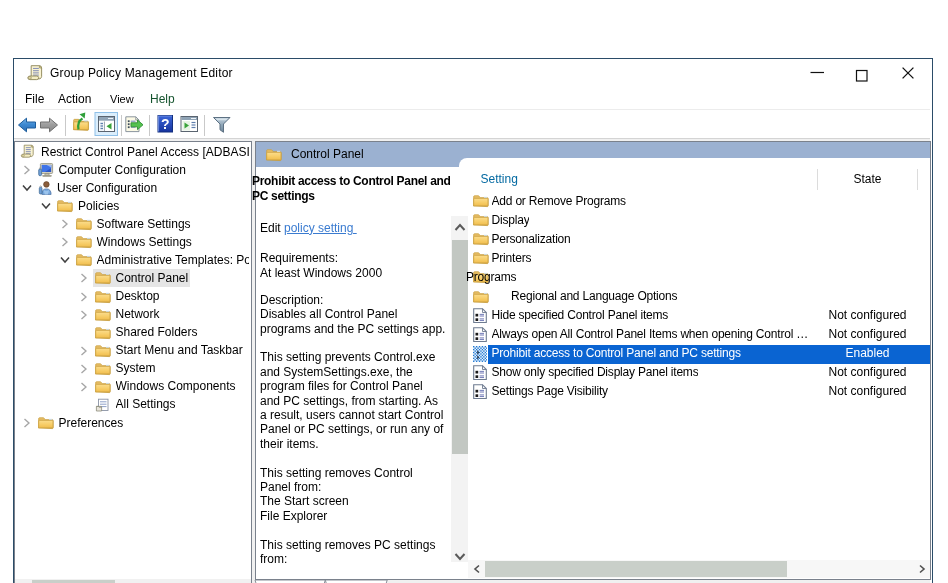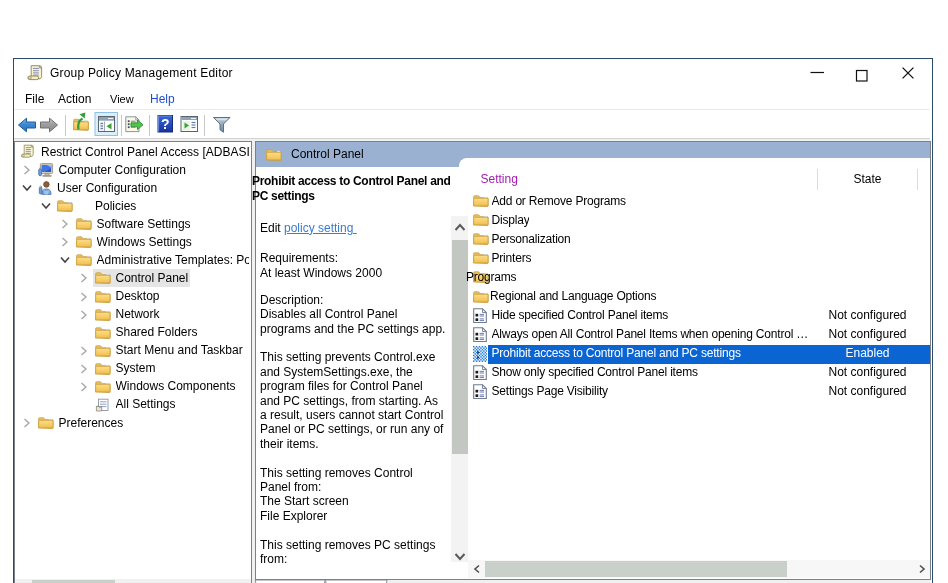--- a/index.html
+++ b/index.html
@@ -27,21 +27,21 @@
 <div class="txt" style="left:50px;top:20px;height:15px;line-height:15px;font-size:12px;color:#000;letter-spacing:0.2px;">Group Policy Management Editor</div>
 <svg class="abs" style="left:800px;top:16px;" width="125" height="24" viewBox="0 0 125 24">
 <line x1="10.5" y1="10.5" x2="24" y2="10.5" stroke="#111" stroke-width="1.2"></line>
 <rect x="56.5" y="8.5" width="10.5" height="10.5" fill="none" stroke="#111" stroke-width="1.2"></rect>
 <line x1="102.6" y1="5.6" x2="113.4" y2="16.4" stroke="#111" stroke-width="1.3"></line>
 <line x1="113.4" y1="5.6" x2="102.6" y2="16.4" stroke="#111" stroke-width="1.3"></line>
 </svg>
 <div class="txt" style="left:25px;top:46px;height:15px;line-height:15px;font-size:12px;color:#000;">File</div>
 <div class="txt" style="left:58px;top:46px;height:15px;line-height:15px;font-size:12px;color:#000;">Action</div>
 <div class="txt" style="left:110px;top:46px;height:15px;line-height:15px;font-size:11px;color:#000;">View</div>
-<div class="txt" style="left:150px;top:46px;height:15px;line-height:15px;font-size:12px;color:#1d4ed8;">Help</div>
+<div class="txt" style="left:150px;top:46px;height:15px;line-height:15px;font-size:12px;color:#14532d;">Help</div>
 <div class="abs" style="left:14px;top:63px;width:916px;height:1px;background:#ececec;"></div>
 <svg class="abs" style="left:14px;top:64px;" width="917" height="28" viewBox="0 0 917 28">
       <defs>
 <linearGradient id="fg" x1="0" y1="0" x2="0" y2="1">
   <stop offset="0" stop-color="#fbdd8d"></stop>
           <stop offset="0.55" stop-color="#f7cd68"></stop>
           <stop offset="1" stop-color="#f0bd4e"></stop>
 </linearGradient>
 <linearGradient id="ftab" x1="0" y1="0" x2="0" y2="1">
   <stop offset="0" stop-color="#eac26c"></stop>
@@ -178,21 +178,21 @@
 <svg class="abs" style="left:40.5px;top:156.21px;" width="10" height="8" viewBox="0 0 10 8">
       <path d="M1,1.5 L5,6 L9,1.5" fill="none" stroke="#404040" stroke-width="1.5"></path>
     </svg>
 <svg class="abs" style="left:57.0px;top:152.21px;" width="16" height="15" viewBox="0 0 16 15">
       <g transform="translate(0,0) scale(1.0)">
         <path d="M0.7,12.8 V3.6 q0,-0.8 0.8,-0.8 h4.1 l1.7,1.9 h7 q0.8,0 0.8,0.8 v7.3 q0,0.8 -0.8,0.8 z" fill="url(#ftab)" stroke="#c9a040" stroke-width="0.8"></path>
         <rect x="11" y="3.8" width="3.2" height="1.5" fill="#cfe3f3"></rect>
         <path d="M0.7,12.6 V5.9 q0,-0.6 0.7,-0.6 h12.9 q0.7,0 0.7,0.6 v6.7 q0,0.3 -0.4,0.3 h-13.9 q-0.4,0 -0.4,-0.3 z" fill="url(#fg)" stroke="#c9a040" stroke-width="0.8"></path>
       </g>
     </svg>
-<div class="txt" style="left:95px;top:152.71px;height:15px;line-height:15px;max-width:171.5px;overflow:hidden;">Policies</div>
+<div class="txt" style="left:78px;top:152.71px;height:15px;line-height:15px;max-width:171.5px;overflow:hidden;">Policies</div>
 <svg class="abs" style="left:60.5px;top:173.28px;" width="7" height="10" viewBox="0 0 7 10">
       <path d="M1.5,1 L6,5 L1.5,9" fill="none" stroke="#a6a6a6" stroke-width="1.4"></path>
     </svg>
 <svg class="abs" style="left:76.0px;top:170.28px;" width="16" height="15" viewBox="0 0 16 15">
       <g transform="translate(0,0) scale(1.0)">
         <path d="M0.7,12.8 V3.6 q0,-0.8 0.8,-0.8 h4.1 l1.7,1.9 h7 q0.8,0 0.8,0.8 v7.3 q0,0.8 -0.8,0.8 z" fill="url(#ftab)" stroke="#c9a040" stroke-width="0.8"></path>
         <rect x="11" y="3.8" width="3.2" height="1.5" fill="#cfe3f3"></rect>
         <path d="M0.7,12.6 V5.9 q0,-0.6 0.7,-0.6 h12.9 q0.7,0 0.7,0.6 v6.7 q0,0.3 -0.4,0.3 h-13.9 q-0.4,0 -0.4,-0.3 z" fill="url(#fg)" stroke="#c9a040" stroke-width="0.8"></path>
       </g>
     </svg>
@@ -344,21 +344,21 @@
 <div class="abs" style="left:260px;top:491.6px;width:192px;line-height:14.4px;font-size:12px;white-space:nowrap;">This setting removes PC settings<br>from:</div>
 <div class="abs" style="left:260px;top:419.6px;width:192px;line-height:14.4px;font-size:12px;white-space:nowrap;">This setting removes Control<br>Panel from:<br>The Start screen<br>File Explorer</div>
 <div class="abs" style="left:451px;top:170px;width:17px;height:345.5px;background:#f3f3f3;"></div>
 <svg class="abs" style="left:453.5px;top:177px;" width="12" height="9" viewBox="0 0 12 9">
       <path d="M1.5,7 L6,2 L10.5,7" fill="none" stroke="#5a5a5a" stroke-width="2"></path>
     </svg>
 <div class="abs" style="left:451.5px;top:194px;width:16px;height:214px;background:#c2c7c2;"></div>
 <svg class="abs" style="left:453.5px;top:506px;" width="12" height="9" viewBox="0 0 12 9">
       <path d="M1.5,2 L6,7 L10.5,2" fill="none" stroke="#5a5a5a" stroke-width="2"></path>
     </svg>
-<div class="txt" style="left:480.5px;top:126px;height:15px;line-height:15px;font-size:12px;color:#a21caf;">Setting</div>
+<div class="txt" style="left:480.5px;top:126px;height:15px;line-height:15px;font-size:12px;color:#0369a1;">Setting</div>
 <div class="abs" style="left:817px;top:123px;width:1px;height:21px;background:#dcdcdc;"></div>
 <div class="abs" style="left:917px;top:123px;width:1px;height:21px;background:#dcdcdc;"></div>
 <div class="txt" style="left:818px;top:126px;width:99px;height:15px;line-height:15px;text-align:center;">State</div>
 <svg class="abs" style="left:472.5px;top:147.3px;" width="16" height="15" viewBox="0 0 16 15">
       <g transform="translate(0,0) scale(1.0)">
         <path d="M0.7,12.8 V3.6 q0,-0.8 0.8,-0.8 h4.1 l1.7,1.9 h7 q0.8,0 0.8,0.8 v7.3 q0,0.8 -0.8,0.8 z" fill="url(#ftab)" stroke="#c9a040" stroke-width="0.8"></path>
         <rect x="11" y="3.8" width="3.2" height="1.5" fill="#cfe3f3"></rect>
         <path d="M0.7,12.6 V5.9 q0,-0.6 0.7,-0.6 h12.9 q0.7,0 0.7,0.6 v6.7 q0,0.3 -0.4,0.3 h-13.9 q-0.4,0 -0.4,-0.3 z" fill="url(#fg)" stroke="#c9a040" stroke-width="0.8"></path>
       </g>
     </svg>
@@ -395,21 +395,21 @@
       </g>
     </svg>
 <div class="txt" style="left:466px;top:223.96px;height:15px;line-height:15px;max-width:320px;overflow:hidden;letter-spacing:-0.2px;text-overflow:ellipsis;">Programs</div>
 <svg class="abs" style="left:472.5px;top:242.5px;" width="16" height="15" viewBox="0 0 16 15">
       <g transform="translate(0,0) scale(1.0)">
         <path d="M0.7,12.8 V3.6 q0,-0.8 0.8,-0.8 h4.1 l1.7,1.9 h7 q0.8,0 0.8,0.8 v7.3 q0,0.8 -0.8,0.8 z" fill="url(#ftab)" stroke="#c9a040" stroke-width="0.8"></path>
         <rect x="11" y="3.8" width="3.2" height="1.5" fill="#cfe3f3"></rect>
         <path d="M0.7,12.6 V5.9 q0,-0.6 0.7,-0.6 h12.9 q0.7,0 0.7,0.6 v6.7 q0,0.3 -0.4,0.3 h-13.9 q-0.4,0 -0.4,-0.3 z" fill="url(#fg)" stroke="#c9a040" stroke-width="0.8"></path>
       </g>
     </svg>
-<div class="txt" style="left:490px;top:243.0px;height:15px;line-height:15px;max-width:320px;overflow:hidden;letter-spacing:-0.2px;text-overflow:ellipsis;">Regional and Language Options</div>
+<div class="txt" style="left:511px;top:243.0px;height:15px;line-height:15px;max-width:320px;overflow:hidden;letter-spacing:-0.2px;text-overflow:ellipsis;">Regional and Language Options</div>
 <svg class="abs" style="left:473px;top:261.54px;" width="14" height="16" viewBox="0 0 14 16">
       <g transform="translate(0,0) scale(1.0)">
         <path d="M0.7,0.7 h8.8 l3.8,3.8 v10 H0.7 z" fill="#fff" stroke="#6e7b90" stroke-width="1.1"></path>
         <path d="M9.5,0.7 v3.8 h3.8" fill="none" stroke="#6e7b90" stroke-width="0.9"></path>
         <rect x="2.5" y="5.8" width="2.7" height="2.7" fill="#1a1a1a"></rect>
         <line x1="6.6" y1="6.4" x2="11" y2="6.4" stroke="#7c84bc" stroke-width="1.1"></line>
         <line x1="6.6" y1="8" x2="11" y2="8" stroke="#7c84bc" stroke-width="1.1"></line>
         <rect x="2.5" y="10.3" width="2.7" height="2.7" fill="#1a1a1a"></rect>
         <line x1="6.6" y1="10.9" x2="11" y2="10.9" stroke="#7c84bc" stroke-width="1.1"></line>
         <line x1="6.6" y1="12.5" x2="11" y2="12.5" stroke="#7c84bc" stroke-width="1.1"></line>
@@ -499,21 +499,21 @@
         <path d="M0.7,0.7 h8.8 l3.8,3.8 v10 H0.7 z" fill="#fff" stroke="#6e7b90" stroke-width="1.1"></path>
         <path d="M9.5,0.7 v3.8 h3.8" fill="none" stroke="#6e7b90" stroke-width="0.9"></path>
         <rect x="2.5" y="5.8" width="2.7" height="2.7" fill="#1a1a1a"></rect>
         <line x1="6.6" y1="6.4" x2="11" y2="6.4" stroke="#7c84bc" stroke-width="1.1"></line>
         <line x1="6.6" y1="8" x2="11" y2="8" stroke="#7c84bc" stroke-width="1.1"></line>
         <rect x="2.5" y="10.3" width="2.7" height="2.7" fill="#1a1a1a"></rect>
         <line x1="6.6" y1="10.9" x2="11" y2="10.9" stroke="#7c84bc" stroke-width="1.1"></line>
         <line x1="6.6" y1="12.5" x2="11" y2="12.5" stroke="#7c84bc" stroke-width="1.1"></line>
       </g>
     </svg>
-<div class="txt" style="left:491.5px;top:319.15999999999997px;height:15px;line-height:15px;max-width:320px;overflow:hidden;letter-spacing:-0.2px;text-overflow:ellipsis;">Show only specified Control Panel items</div>
+<div class="txt" style="left:491.5px;top:319.15999999999997px;height:15px;line-height:15px;max-width:320px;overflow:hidden;letter-spacing:-0.2px;text-overflow:ellipsis;">Show only specified Display Panel items</div>
 <div class="txt" style="left:818px;top:319.15999999999997px;width:99px;height:15px;line-height:15px;text-align:center;">Not configured</div>
 <svg class="abs" style="left:473px;top:337.7px;" width="14" height="16" viewBox="0 0 14 16">
       <g transform="translate(0,0) scale(1.0)">
         <path d="M0.7,0.7 h8.8 l3.8,3.8 v10 H0.7 z" fill="#fff" stroke="#6e7b90" stroke-width="1.1"></path>
         <path d="M9.5,0.7 v3.8 h3.8" fill="none" stroke="#6e7b90" stroke-width="0.9"></path>
         <rect x="2.5" y="5.8" width="2.7" height="2.7" fill="#1a1a1a"></rect>
         <line x1="6.6" y1="6.4" x2="11" y2="6.4" stroke="#7c84bc" stroke-width="1.1"></line>
         <line x1="6.6" y1="8" x2="11" y2="8" stroke="#7c84bc" stroke-width="1.1"></line>
         <rect x="2.5" y="10.3" width="2.7" height="2.7" fill="#1a1a1a"></rect>
         <line x1="6.6" y1="10.9" x2="11" y2="10.9" stroke="#7c84bc" stroke-width="1.1"></line>

